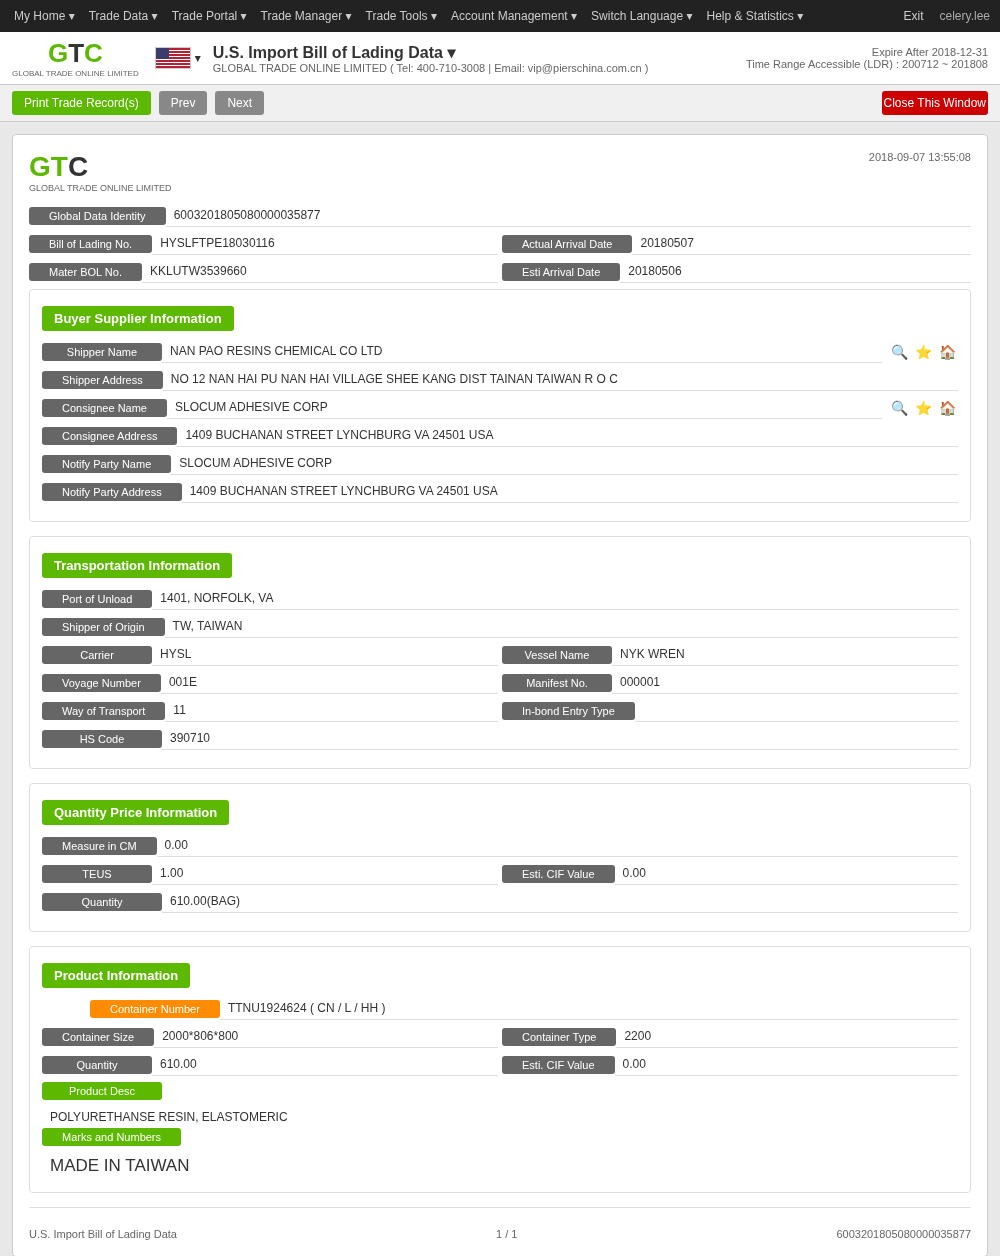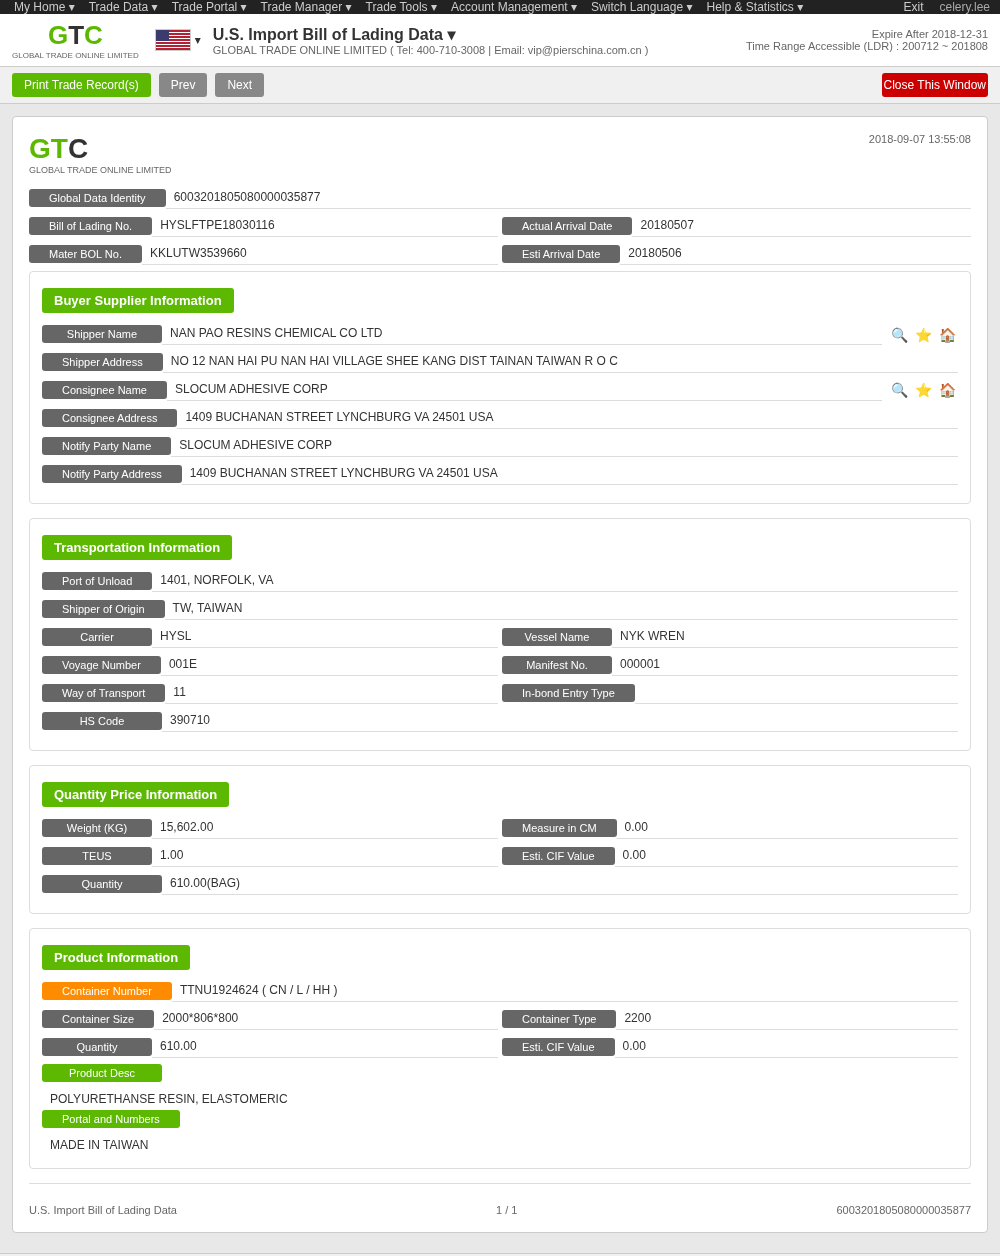--- a/index.html
+++ b/index.html
@@ -5,21 +5,21 @@
     * { box-sizing: border-box; margin: 0; padding: 0; }
     body { font-family: Arial, sans-serif; font-size: 12px; background: #e8e8e8; color: #333; }
 
     
     .top-nav {
       background: #222;
       color: #ccc;
       display: flex;
       align-items: center;
       padding: 0 8px;
-      height: 14px;
+      height: 32px;
       font-size: 12px;
     }
     .top-nav a, .top-nav span {
       color: #ccc;
       text-decoration: none;
       margin-right: 2px;
       cursor: pointer;
       white-space: nowrap;
     }
     .top-nav .nav-item {
@@ -176,21 +176,21 @@
     .field-label {
       background: #666;
       color: #fff;
       padding: 3px 20px;
       border-radius: 3px;
       font-size: 11px;
       white-space: nowrap;
       min-width: 120px;
       text-align: center;
     }
-    .field-label.orange { background: #ff8c00; }
+    .field-label.orange { background: #ff8c00; margin-left: 48px; }
     .field-label.green { background: #5cb800; }
     .field-value {
       flex: 1;
       padding: 3px 8px;
       font-size: 12px;
       border-bottom: 1px solid #ddd;
       min-height: 22px;
     }
     .field-pair {
       display: flex;
@@ -267,21 +267,21 @@
       gap: 8px;
       border-top: 1px solid #ccc;
     }
 
     .product-desc-text {
       font-size: 12px;
       padding: 4px 8px;
       color: #333;
     }
     .marks-text {
-      font-size: 12px;
+      font-size: 17px;
       padding: 4px 8px;
       color: #333;
     }
   </style>
 </head>
 <body>
 
 <nav class="top-nav">
   <span class="nav-item">My Home ▾</span>
   <span class="nav-item">Trade Data ▾</span>
@@ -366,21 +366,21 @@
         </div>
       </div>
     </div>
 
     <div class="section-box">
       <div class="section-header">Buyer   Supplier Information</div>
 
       
       <div class="field-row">
         <div class="field-label">Shipper Name</div>
-        <div class="field-with-icons" style="flex:1;align-items:flex-end;">
+        <div class="field-with-icons" style="flex:1;">
           <div class="field-value">NAN PAO RESINS CHEMICAL CO LTD</div>
           <div class="icon-group">
             <span class="icon-btn">🔍</span>
             <span class="icon-btn">⭐</span>
             <span class="icon-btn">🏠</span>
           </div>
         </div>
       </div>
 
       
@@ -493,24 +493,20 @@
       </div>
     </div>
 
     <div class="section-box">
       <div class="section-header">Quantity   Price Information</div>
 
       
       <div class="field-row">
         <div class="field-pair">
           <div class="field-half">
-            <div class="field-label">Weight (KG)</div>
-            <div class="field-value">15,602.00</div>
-          </div>
-          <div class="field-half">
             <div class="field-label">Measure in CM</div>
             <div class="field-value">0.00</div>
           </div>
         </div>
       </div>
 
       
       <div class="field-row">
         <div class="field-pair">
           <div class="field-half">
@@ -569,21 +565,21 @@
       </div>
 
       
       <div class="field-row">
         <div class="field-label green">Product Desc</div>
       </div>
       <div class="product-desc-text">POLYURETHANSE RESIN, ELASTOMERIC</div>
 
       
       <div class="field-row">
-        <div class="field-label green">Portal and Numbers</div>
+        <div class="field-label green">Marks and Numbers</div>
       </div>
       <div class="marks-text">MADE IN TAIWAN</div>
     </div>
 
     <div class="record-footer">
       <span>U.S. Import Bill of Lading Data</span>
       <span>1 / 1</span>
       <span>6003201805080000035877</span>
     </div>
 

